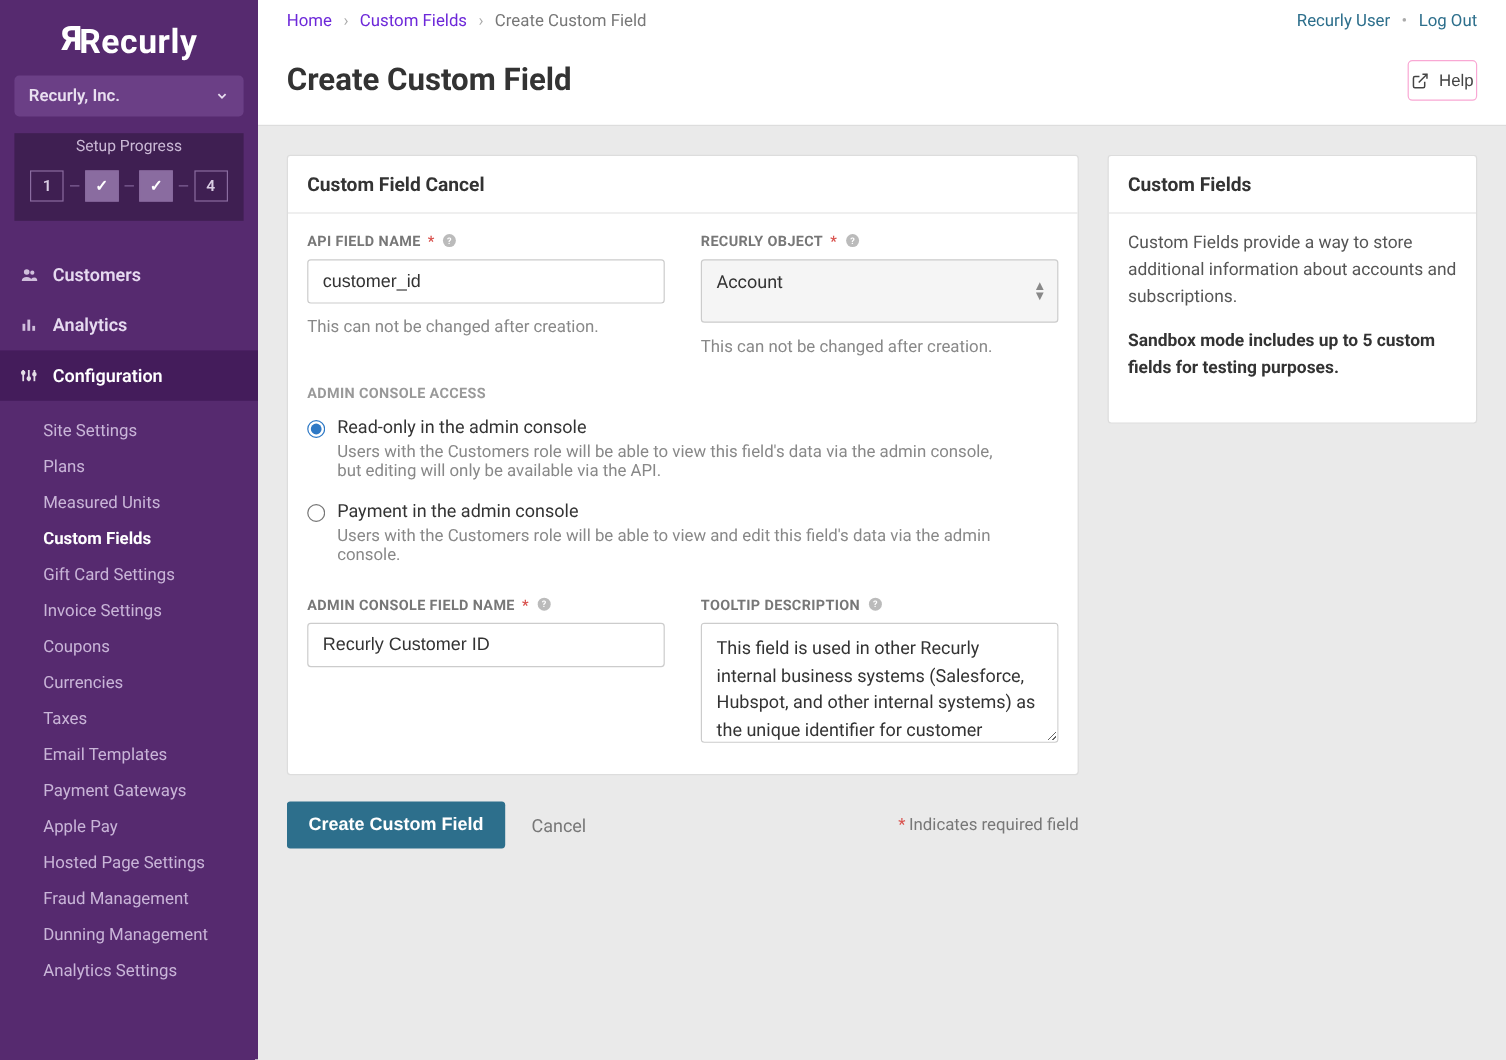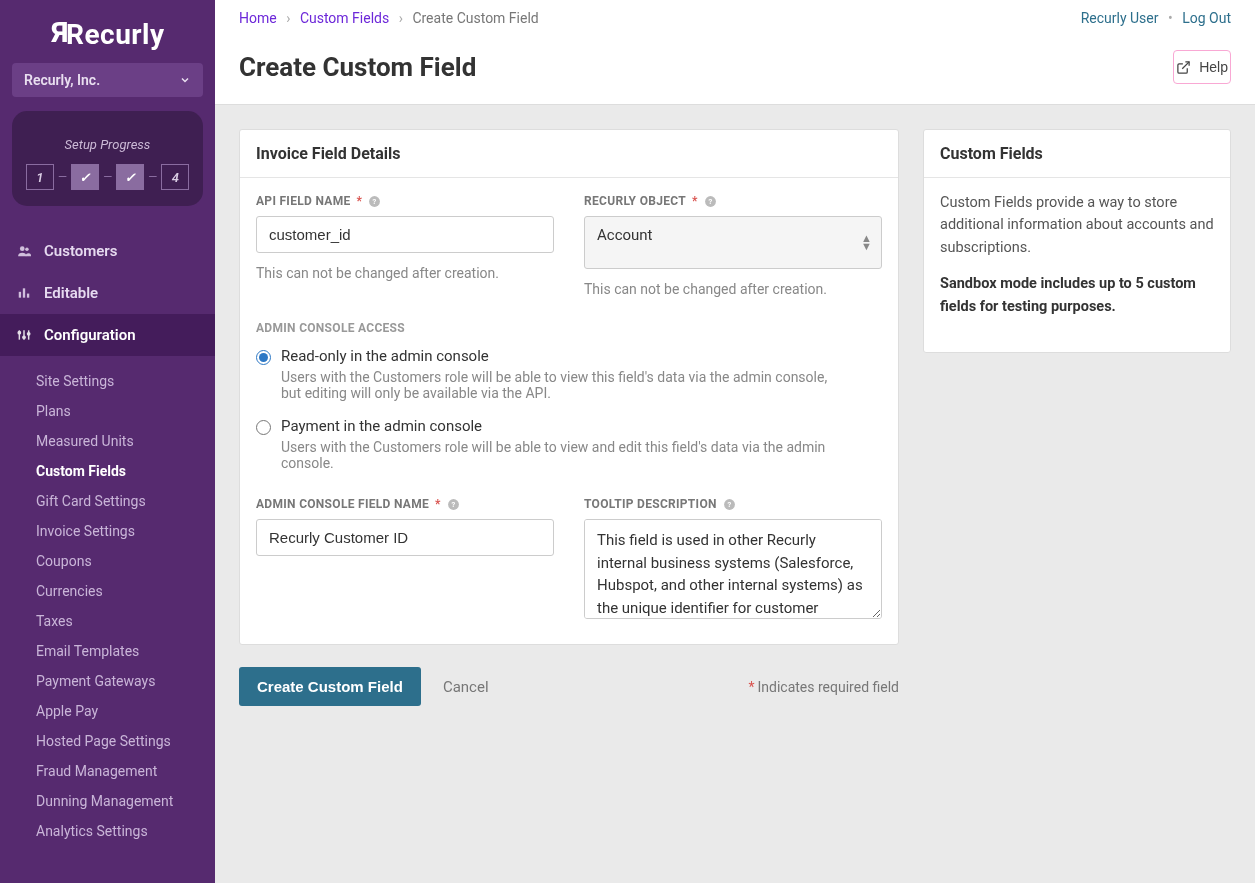--- a/index.html
+++ b/index.html
@@ -44,23 +44,22 @@
   color: #e9dff0;
   font-size: 14px;
   font-weight: 600;
   cursor: pointer;
 }
 .org-switcher .chev { font-size: 12px; }
 
 .setup-panel {
   margin: 0 12px 18px 12px;
   background: #3f1f52;
-  border-radius: 15px;
-  padding: 26px 10px 16px 10px;
-  font-style: italic;
+  border-radius: 0;
+  padding: 4px 10px 16px 10px;
 }
 .setup-title { text-align: center; color: #cbb9d6; font-size: 13px; margin-bottom: 12px; }
 .setup-steps { display:flex; align-items:center; justify-content:center; gap:4px;}
 .step-box {
   width: 28px; height: 26px;
   border: 1px solid #8a6ca0;
   display:flex; align-items:center; justify-content:center;
   font-size: 13px; font-weight:600;
   color:#d9cce3;
 }
@@ -110,21 +109,21 @@
 .content-row { display:flex; gap:24px; padding:24px; align-items:flex-start; }
 
 .form-card {
   background:#fff; border:1px solid #ddd; border-radius:3px;
   width: 660px; flex-shrink:0;
 }
 .card-header { padding:14px 16px; border-bottom:1px solid #e5e5e5; font-weight:700; font-size:16px;}
 .card-body { padding:16px 16px 22px 16px;}
 .row2 { display:flex; gap:30px; }
 .row2 > * { flex:1; }
-.field-label { font-size:12px; letter-spacing:.3px; color:#777; font-weight:700; margin-bottom:8px; display:flex; align-items:flex-end; gap:6px;}
+.field-label { font-size:12px; letter-spacing:.3px; color:#777; font-weight:700; margin-bottom:8px; display:flex; align-items:flex-start; gap:6px;}
 .req { color:#d9534f; }
 .help-icon { color:#999; font-size:12px; }
 .text-input {
   width:100%; padding:9px 12px; border:1px solid #ccc; border-radius:3px;
   font-size:15px; color:#333;
 }
 .select-wrap { position:relative; }
 .select-input {
   width:100%; padding:9px 30px 24px 12px; border:1px solid #ccc; border-radius:3px;
   background:#f5f5f5; font-size:15px; color:#333; appearance:none;
@@ -198,21 +197,21 @@
       <span>Customers</span>
     </div>
     <div class="nav-item">
       <span class="icon">
         <svg width="16" height="14" viewBox="0 0 24 24" fill="currentColor">
             <rect x="3" y="10" width="4" height="10"></rect>
             <rect x="10" y="4" width="4" height="16"></rect>
             <rect x="17" y="13" width="4" height="7"></rect>
           </svg>
       </span>
-      <span>Editable</span>
+      <span>Analytics</span>
     </div>
     <div class="nav-item active">
       <span class="icon">
         <svg width="16" height="14" viewBox="0 0 24 24" fill="none" stroke="currentColor" stroke-width="2.5">
             <line x1="4" y1="4" x2="4" y2="20"></line>
             <line x1="12" y1="4" x2="12" y2="20"></line>
             <line x1="20" y1="4" x2="20" y2="20"></line>
             <circle cx="4" cy="8" r="2" fill="currentColor"></circle>
             <circle cx="12" cy="16" r="2" fill="currentColor"></circle>
             <circle cx="20" cy="10" r="2" fill="currentColor"></circle>
@@ -268,21 +267,21 @@
             </svg>
         </span>
         <span>Help</span>
       </button>
     </div>
   </div>
 
   <div class="content-row">
     <div>
       <div class="form-card">
-        <div class="card-header">Invoice Field Details</div>
+        <div class="card-header">Custom Field Cancel</div>
         <div class="card-body">
 
           <div class="row2">
             <div>
               <div class="field-label">
                 <span>API FIELD NAME</span>
                   <span class="req">*</span>
                 <span class="help-icon">
                   <svg width="13" height="13" viewBox="0 0 24 24" fill="currentColor">
                       <circle cx="12" cy="12" r="10" fill="#bbb"></circle>

